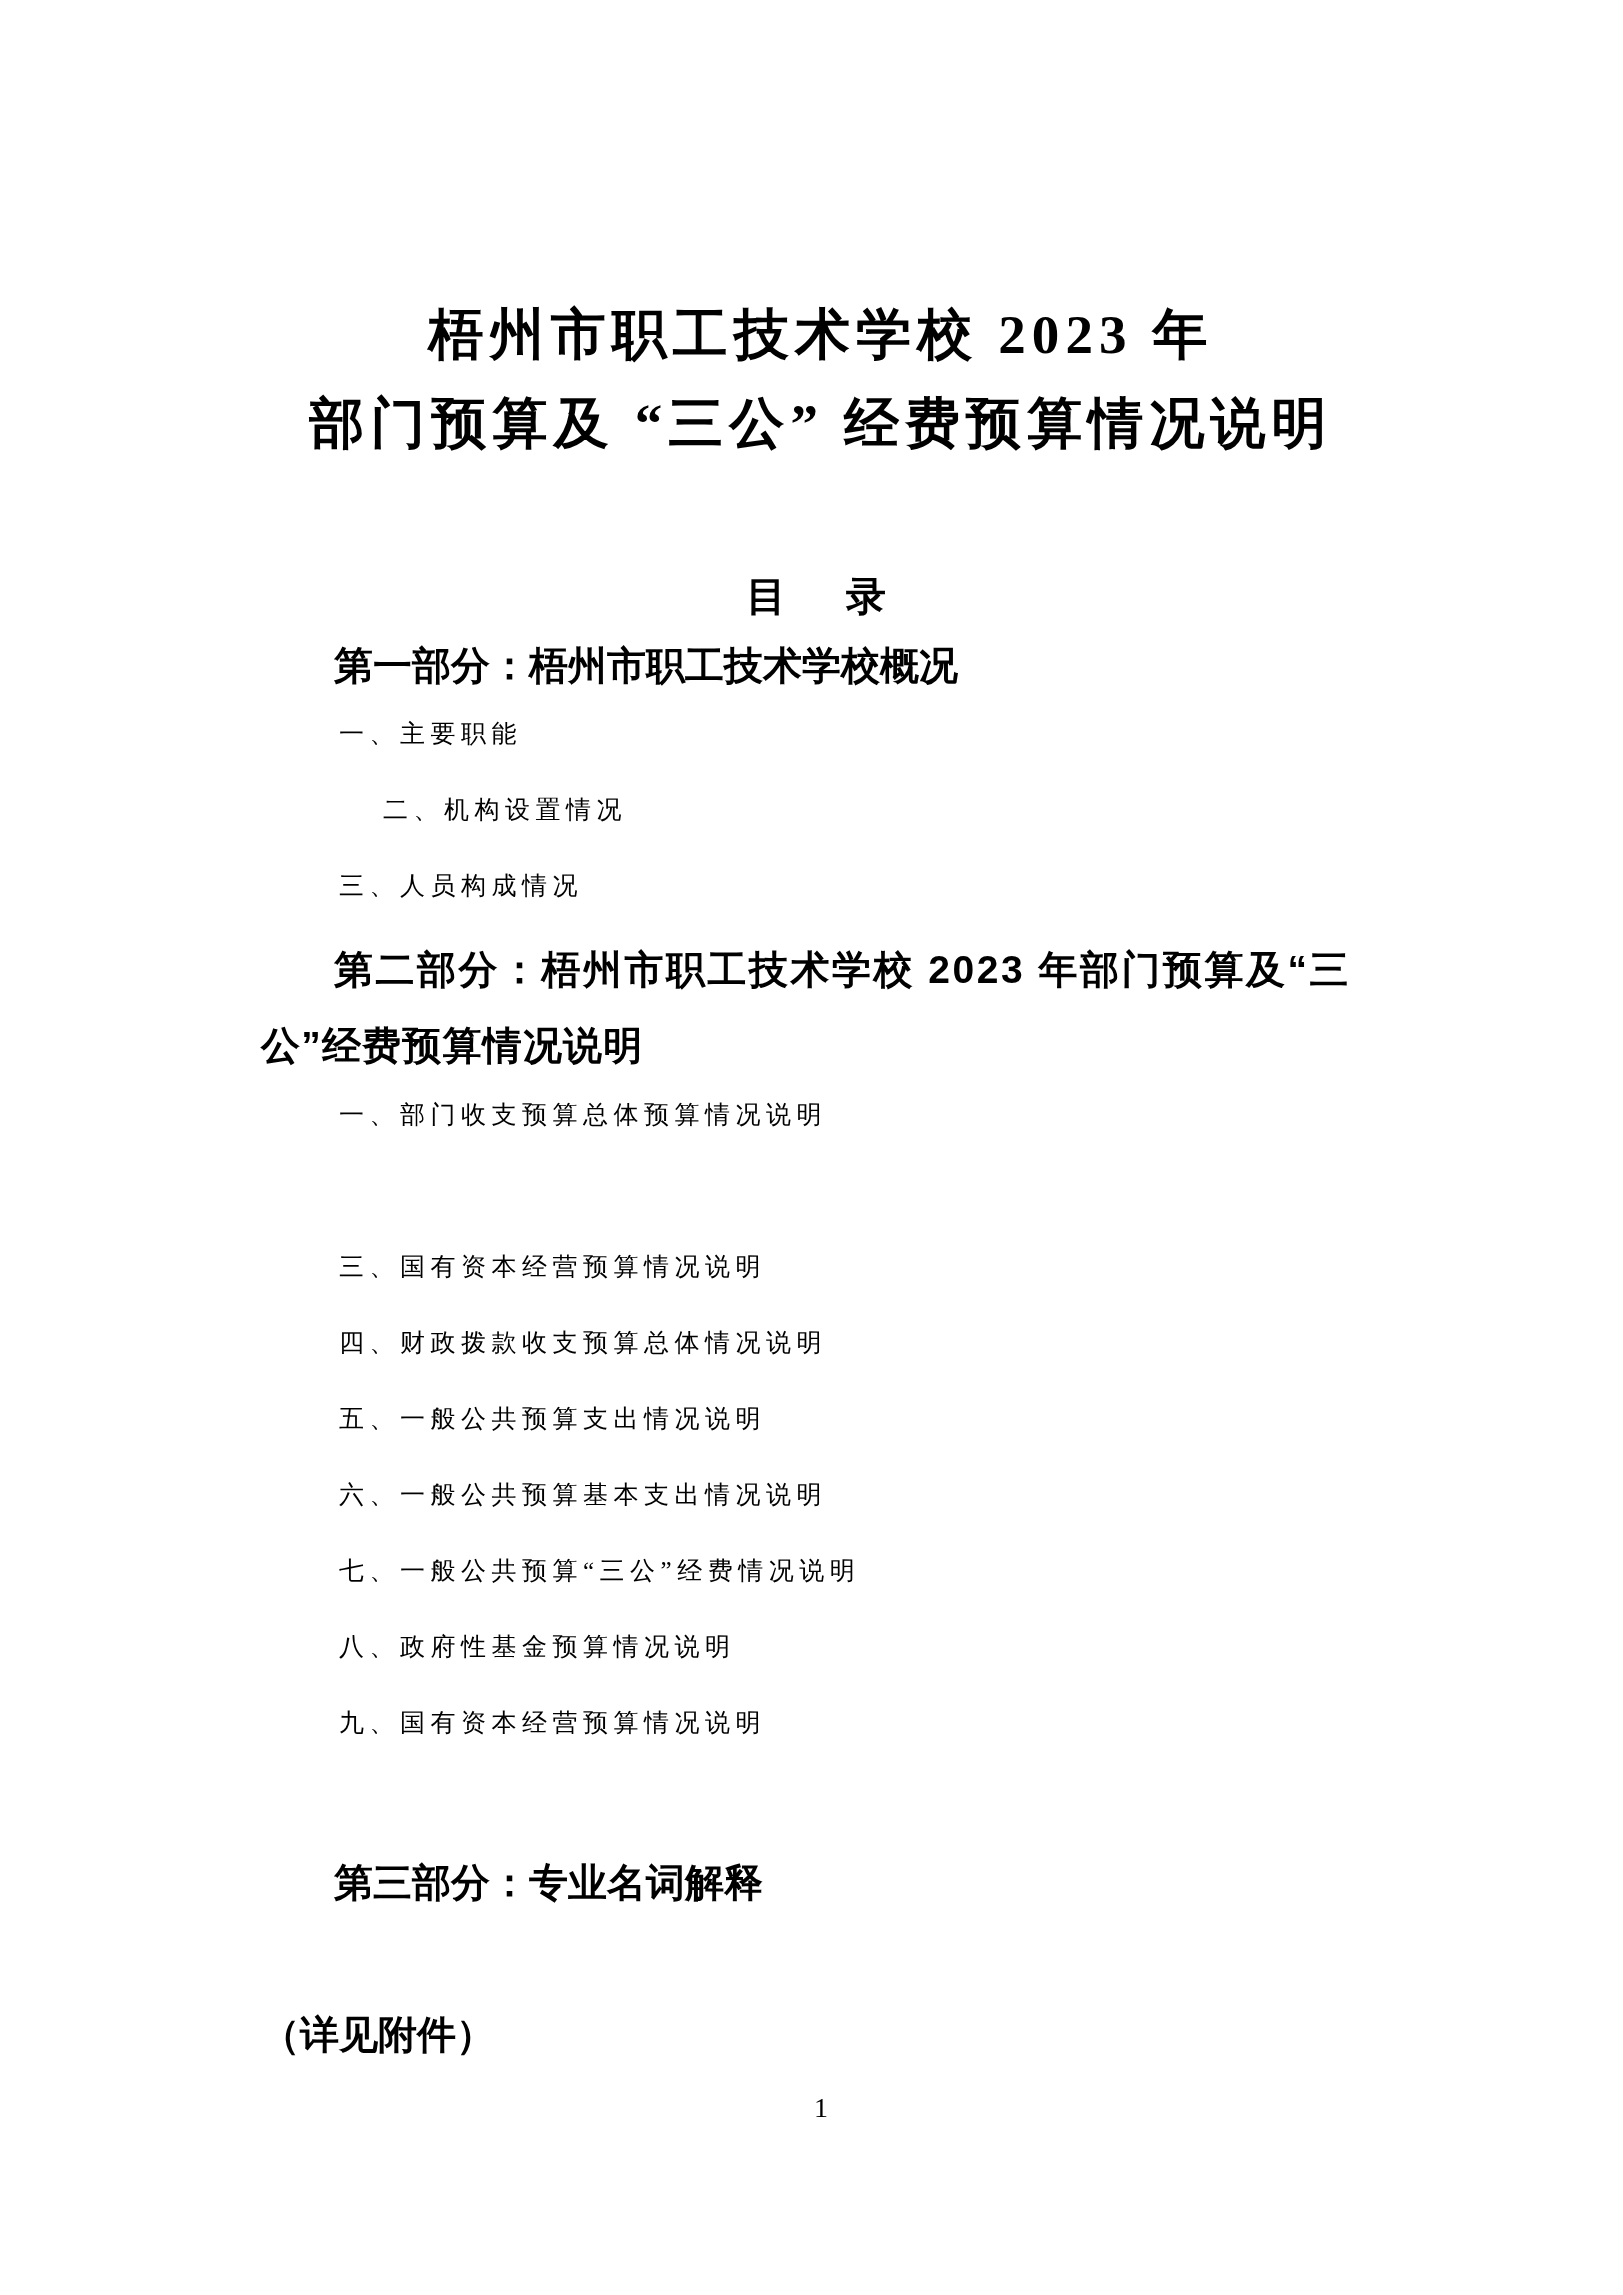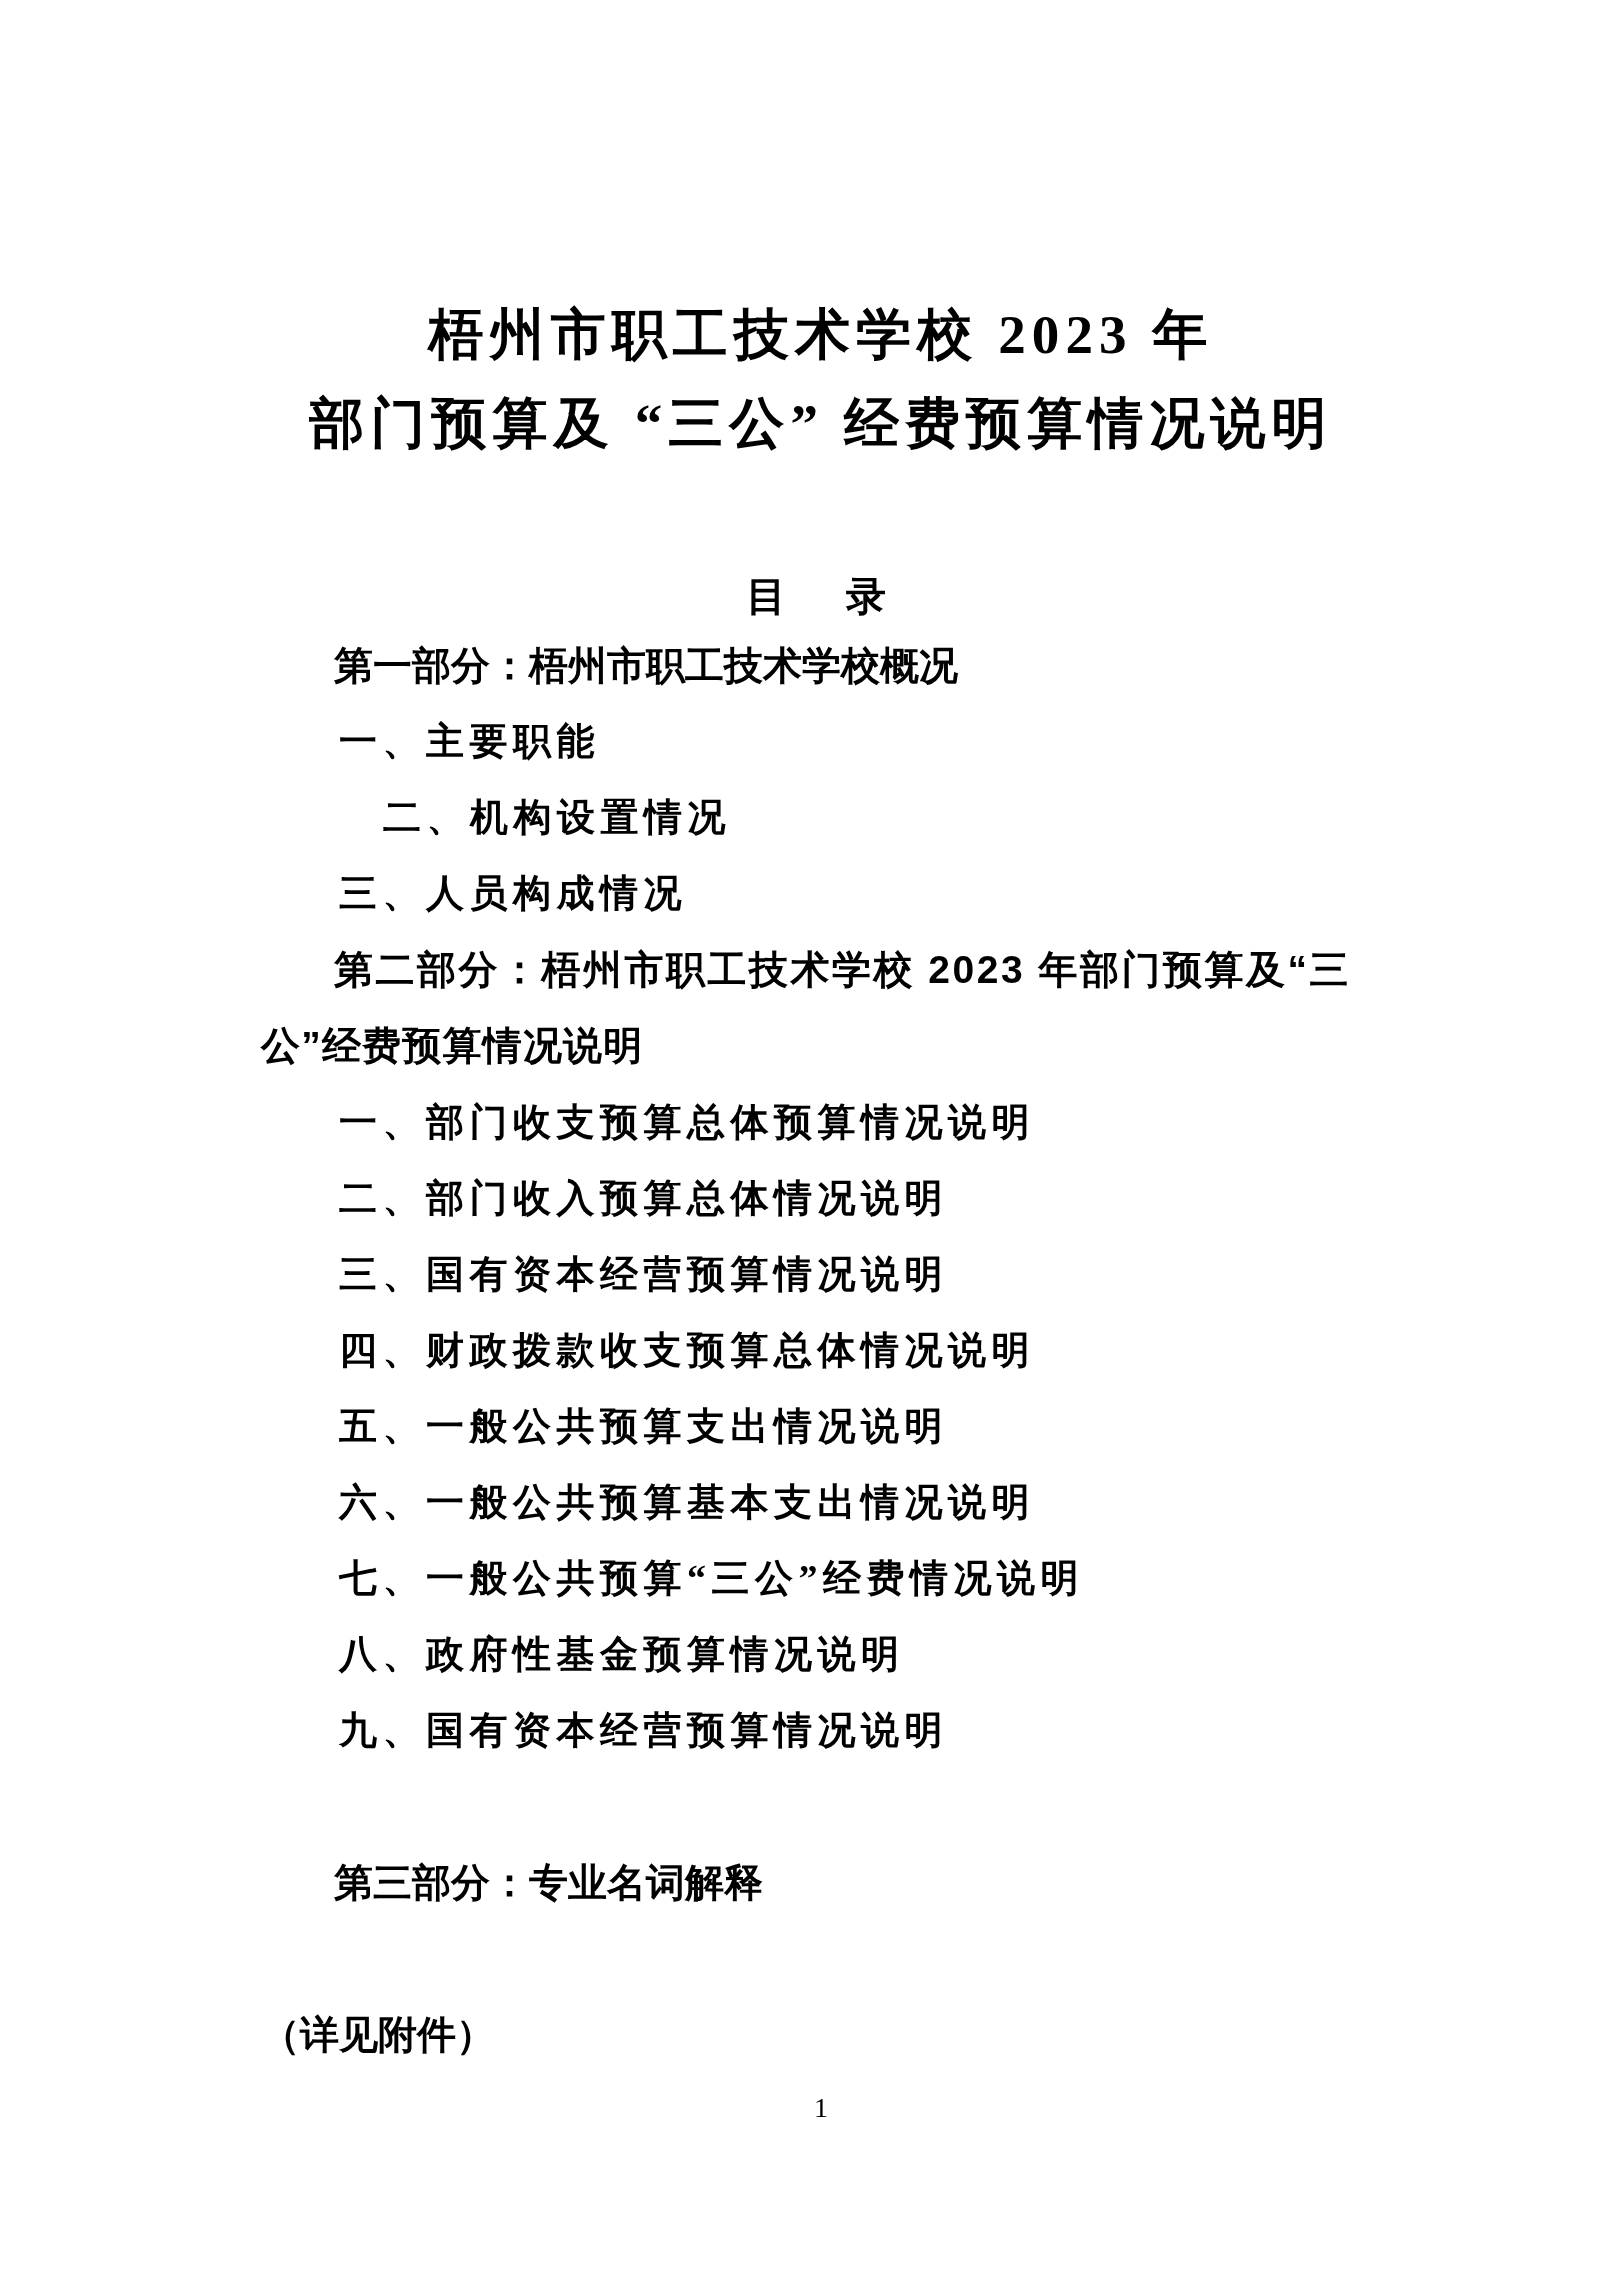--- a/index.html
+++ b/index.html
@@ -29,22 +29,22 @@
   
   .hei {
     font-family: "Liberation Sans", "DejaVu Sans", sans-serif;
     font-weight: 700;
     font-size: 39px;
     letter-spacing: 0;
   }
   
   .kai {
     font-family: "Liberation Serif", "DejaVu Serif", serif;
-    font-weight: 700;
-    font-size: 38px;
+    font-weight: 400;
+    font-size: 25px;
     letter-spacing: 5.5px;
   }
   .centered {
     left: 261px;
     width: 1120px;
     text-align: center;
   }
   .toc-heading {
     font-size: 40px;
     letter-spacing: 9.8px;
@@ -73,21 +73,20 @@
 
   <div class="line hei indent-bold" style="top: 644px;">第一部分：梧州市职工技术学校概况</div>
   <div class="line kai indent-kai" style="top: 720px;">一、主要职能</div>
   <div class="line kai indent-kai" style="top: 796px; margin-left: 44px;">二、机构设置情况</div>
   <div class="line kai indent-kai" style="top: 872px;">三、人员构成情况</div>
 
   <div class="line hei indent-bold justify-wide" style="top: 948px;">第二部分：梧州市职工技术学校 2023 年部门预算及“三</div>
   <div class="line hei flush-left cont-line" style="top: 1024px;">公”经费预算情况说明</div>
 
   <div class="line kai indent-kai" style="top: 1101px;">一、部门收支预算总体预算情况说明</div>
-  <div class="line kai indent-kai" style="top: 1177px;">二、部门收入预算总体情况说明</div>
   <div class="line kai indent-kai" style="top: 1253px;">三、国有资本经营预算情况说明</div>
   <div class="line kai indent-kai" style="top: 1329px;">四、财政拨款收支预算总体情况说明</div>
   <div class="line kai indent-kai" style="top: 1405px;">五、一般公共预算支出情况说明</div>
   <div class="line kai indent-kai" style="top: 1481px;">六、一般公共预算基本支出情况说明</div>
   <div class="line kai indent-kai" style="top: 1557px;">七、一般公共预算“三公”经费情况说明</div>
   <div class="line kai indent-kai" style="top: 1633px;">八、政府性基金预算情况说明</div>
   <div class="line kai indent-kai" style="top: 1709px;">九、国有资本经营预算情况说明</div>
 
   <div class="line hei indent-bold" style="top: 1861px;">第三部分：专业名词解释</div>
 

